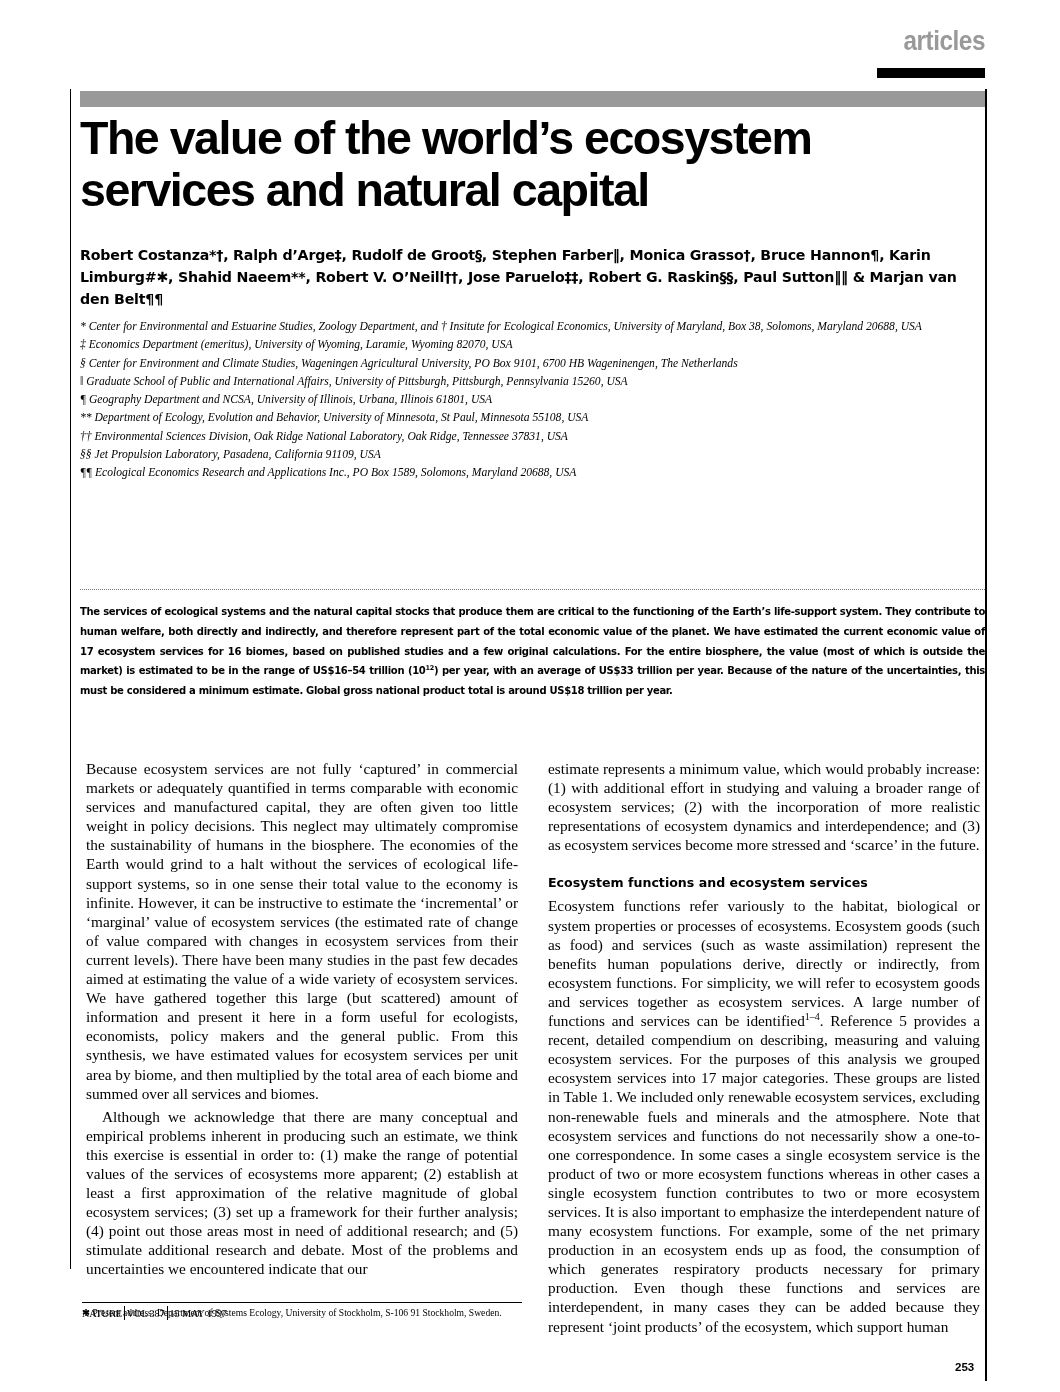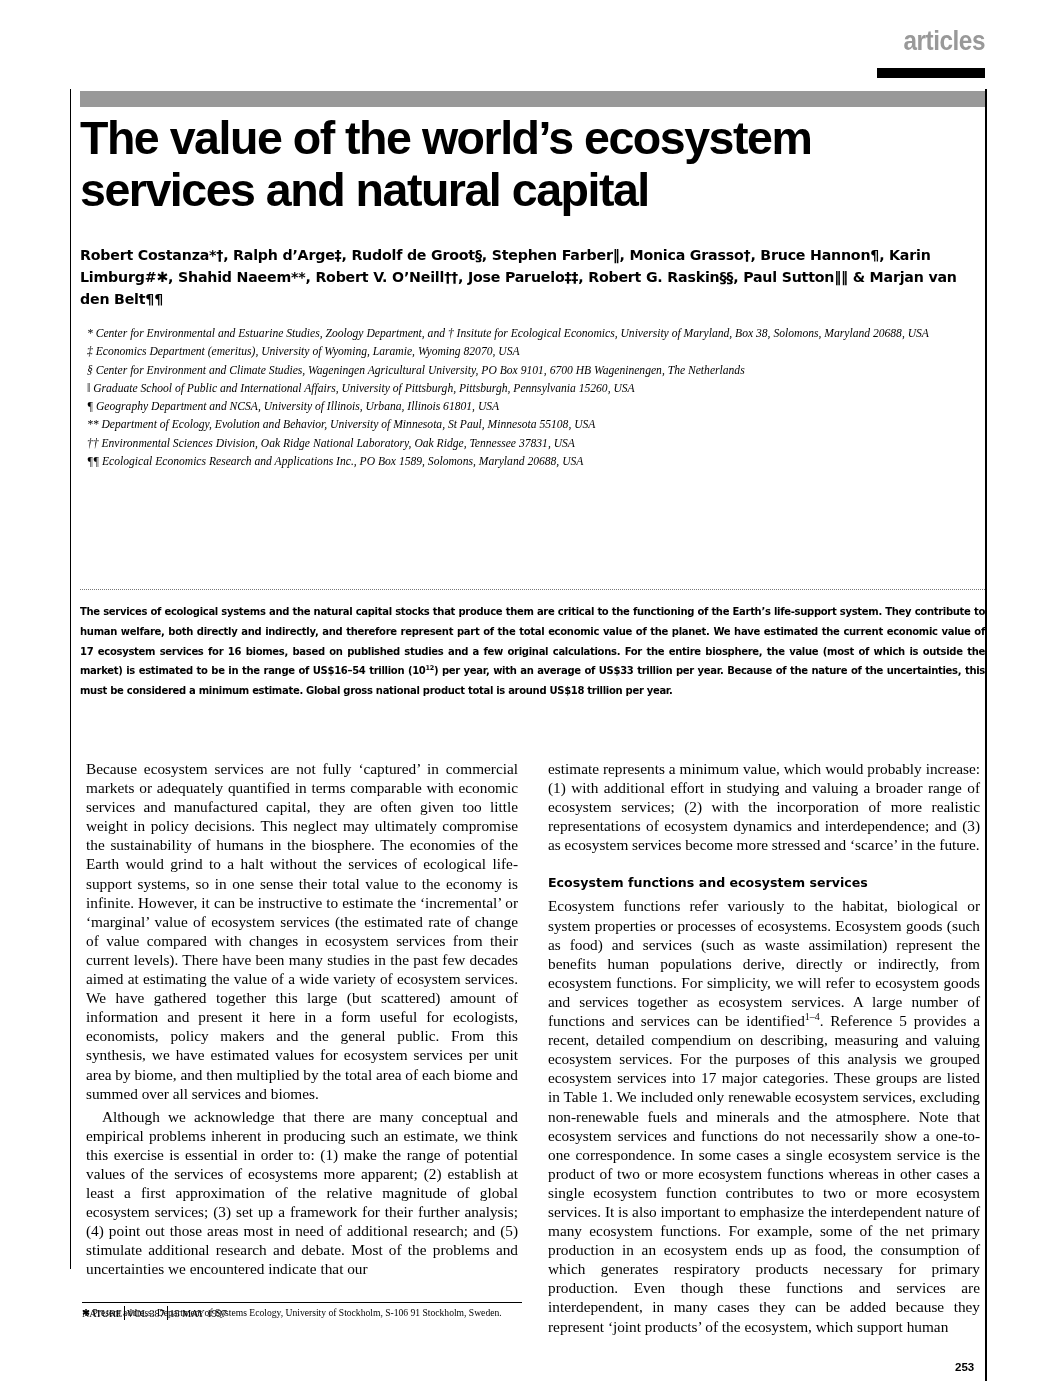--- a/index.html
+++ b/index.html
@@ -11,21 +11,21 @@
   .section-bar { position:absolute; left:877px; top:68px; width:108px; height:10px; background:#000; }
   .vline-left { position:absolute; left:70px; top:89px; width:1px; height:1180px; background:#000; }
   .vline-right { position:absolute; left:985px; top:89px; width:2px; height:1292px; background:#000; }
   .gray-bar { position:absolute; left:80px; top:91px; width:905px; height:16px; background:#999; }
   .title { position:absolute; left:80px; top:112px; width:910px; margin:0;
            font-family:"Liberation Sans", sans-serif; font-weight:bold; font-size:47px;
            line-height:52px; letter-spacing:-1.5px; transform:scaleX(0.99); transform-origin:left; }
   .authors { position:absolute; left:80px; top:244px; width:905px; margin:0;
            font-family:"DejaVu Sans", sans-serif; font-weight:bold; font-size:14.2px;
            line-height:22px; letter-spacing:-0.2px; }
-  .affils { position:absolute; left:80px; top:318px; width:905px; margin:7px;
+  .affils { position:absolute; left:80px; top:318px; width:905px; margin:0;
            font-style:italic; font-size:11.6px; line-height:18.3px; }
   .affils div { white-space:nowrap; }
   .affils .wrap { white-space:normal; }
   .dotrule { position:absolute; left:80px; top:589px; width:905px; border-top:1px dotted #777; }
   .abstract { position:absolute; left:80px; top:602px; width:905px; margin:0;
            font-family:"DejaVu Sans", sans-serif; font-weight:bold; font-size:10px;
            line-height:19.8px; text-align:justify; letter-spacing:-0.3px; }
   .col { position:absolute; top:755px; width:440px; font-size:15.3px; line-height:19.1px;
          text-align:justify; hyphens:manual; }
   .col p { margin:4px; }
@@ -58,20 +58,21 @@
 <p class="authors">Robert Costanza*†, Ralph d’Arge‡, Rudolf de Groot§, Stephen Farber‖, Monica Grasso†, Bruce Hannon¶, Karin Limburg#✱, Shahid Naeem**, Robert V. O’Neill††, Jose Paruelo‡‡, Robert G. Raskin§§, Paul Sutton‖‖ &amp; Marjan van den Belt¶¶</p>
 
 <div class="affils">
   <div class="wrap">* Center for Environmental and Estuarine Studies, Zoology Department, and † Insitute for Ecological Economics, University of Maryland, Box 38, Solomons, Maryland 20688, USA</div>
   <div>‡ Economics Department (emeritus), University of Wyoming, Laramie, Wyoming 82070, USA</div>
   <div>§ Center for Environment and Climate Studies, Wageningen Agricultural University, PO Box 9101, 6700 HB Wageninengen, The Netherlands</div>
   <div>‖ Graduate School of Public and International Affairs, University of Pittsburgh, Pittsburgh, Pennsylvania 15260, USA</div>
   <div>¶ Geography Department and NCSA, University of Illinois, Urbana, Illinois 61801, USA</div>
   <div>** Department of Ecology, Evolution and Behavior, University of Minnesota, St Paul, Minnesota 55108, USA</div>
   <div>†† Environmental Sciences Division, Oak Ridge National Laboratory, Oak Ridge, Tennessee 37831, USA</div>
+  <div>§§ Jet Propulsion Laboratory, Pasadena, California 91109, USA</div>
   <div>¶¶ Ecological Economics Research and Applications Inc., PO Box 1589, Solomons, Maryland 20688, USA</div>
 </div>
 
 <div class="dotrule"></div>
 
 <p class="abstract"><span>The services of ecological systems and the natural capital stocks that produce them are critical to the functioning of the Earth’s life-support system. They contribute to human welfare, both directly and indirectly, and therefore represent part of the total economic value of the planet. We have estimated the current economic value of 17 ecosystem services for 16 biomes, based on published studies and a few original calculations. For the entire biosphere, the value (most of which is outside the market) is estimated to be in the range of US$16–54 trillion (10</span><sup>12</sup><span>) per year, with an average of US$33 trillion per year. Because of the nature of the uncertainties, this must be considered a minimum estimate. Global gross national product total is around US$18 trillion per year.</span></p>
 
 <div class="col col-left">
   <p>Because ecosystem services are not fully ‘captured’ in commercial markets or adequately quantified in terms comparable with econ­omic services and manufactured capital, they are often given too little weight in policy decisions. This neglect may ultimately compromise the sustainability of humans in the biosphere. The economies of the Earth would grind to a halt without the services of ecological life-support systems, so in one sense their total value to the economy is infinite. However, it can be instructive to estimate the ‘incremental’ or ‘marginal’ value of ecosystem services (the estimated rate of change of value compared with changes in ecosystem services from their current levels). There have been many studies in the past few decades aimed at estimating the value of a wide variety of ecosystem services. We have gathered together this large (but scattered) amount of information and present it here in a form useful for ecologists, economists, policy makers and the general public. From this synthesis, we have estimated values for ecosystem services per unit area by biome, and then multiplied by the total area of each biome and summed over all services and biomes.</p>
   <p class="indent">Although we acknowledge that there are many conceptual and empirical problems inherent in producing such an estimate, we think this exercise is essential in order to: (1) make the range of potential values of the services of ecosystems more apparent; (2) establish at least a first approximation of the relative magnitude of global ecosystem services; (3) set up a framework for their further analysis; (4) point out those areas most in need of additional research; and (5) stimulate additional research and debate. Most of the problems and uncertainties we encountered indicate that our</p>

